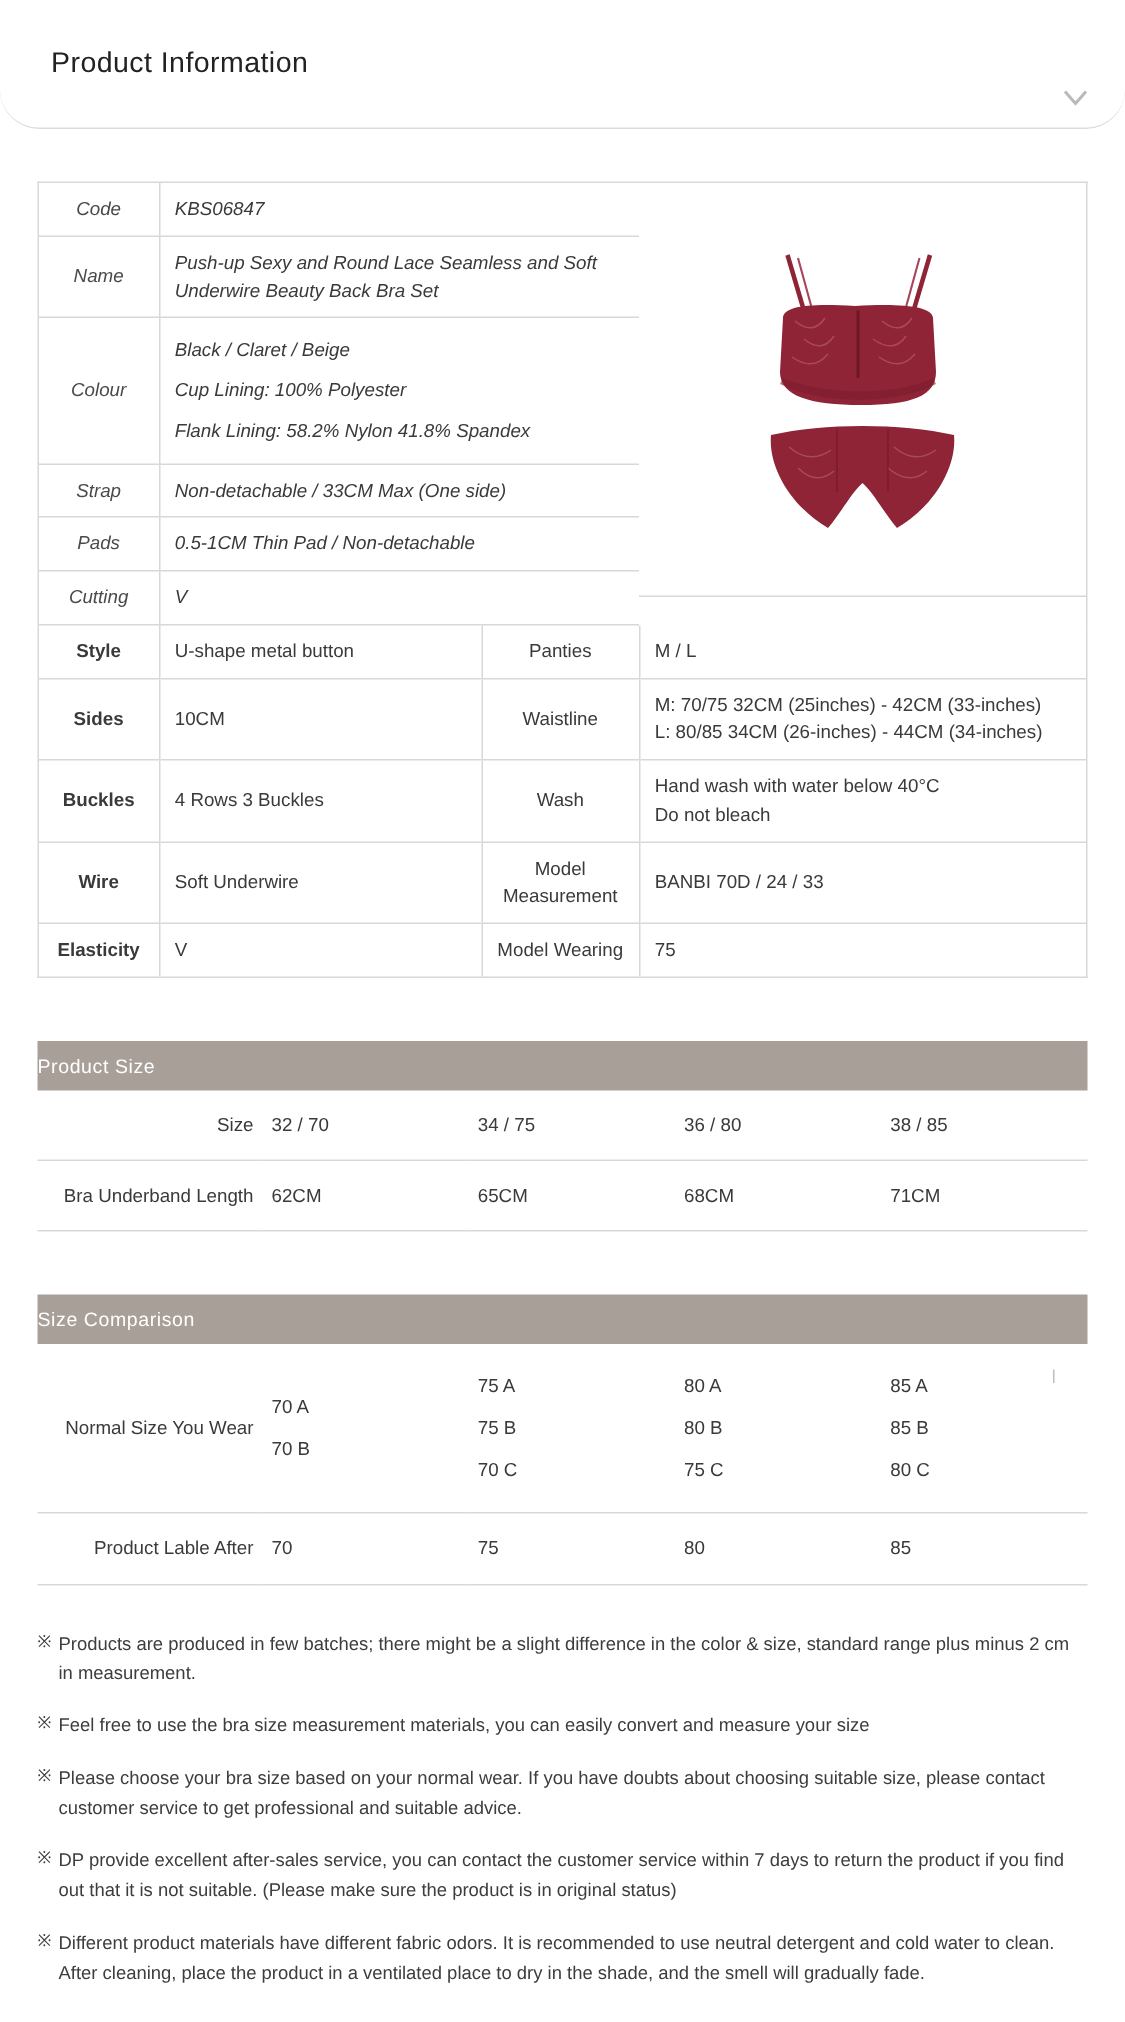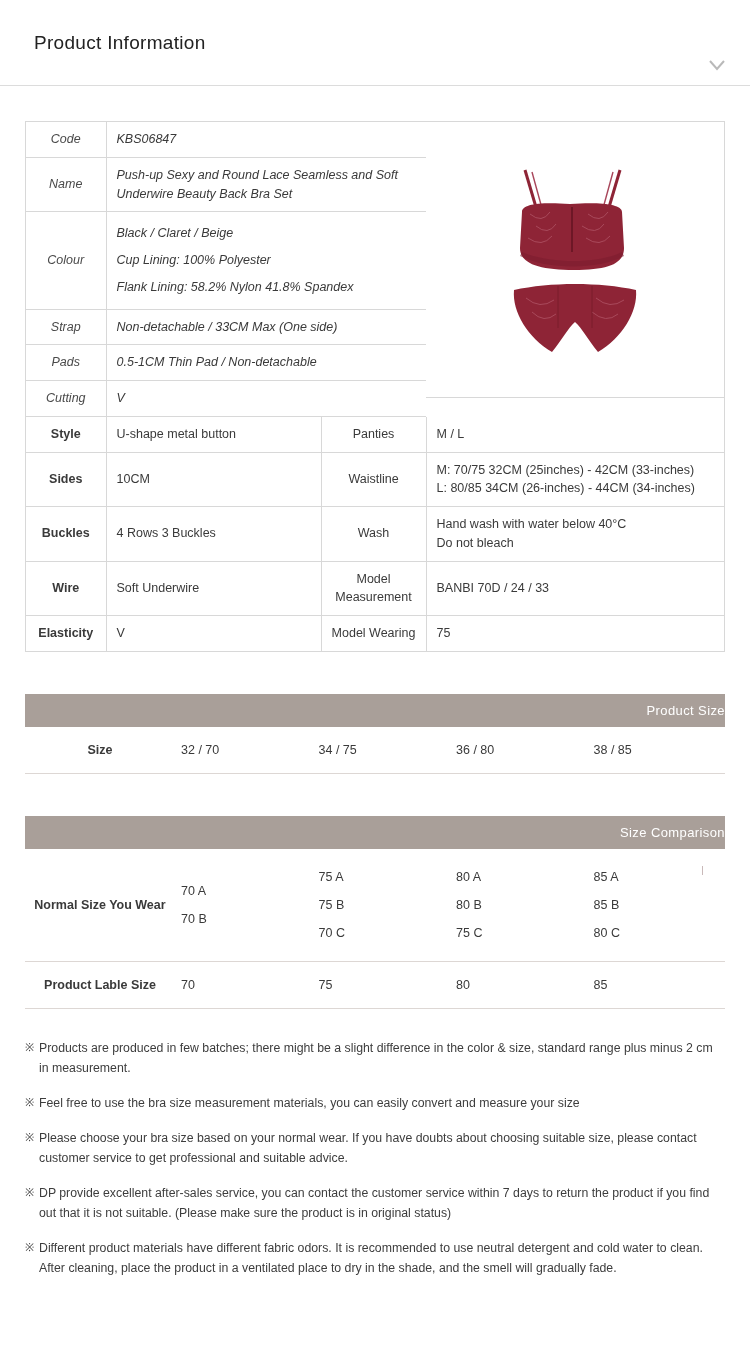--- a/index.html
+++ b/index.html
@@ -18,20 +18,21 @@
   }
 
   
   .header {
     height: 86px;
     border-bottom: 1px solid #dcdcdc;
     display: flex;
     align-items: center;
     padding: 0 24px 0 34px;
     position: relative;
+    border-radius: 26px;
   }
   .header-title {
     font-size: 19px;
     color: #222;
     letter-spacing: .3px;
   }
   .chevron {
     position: absolute;
     right: 22px;
     top: 54px;
@@ -112,44 +113,43 @@
 
   
   .bar {
     margin: 42px 25px 0 25px;
     height: 33px;
     background: #a99f99;
     color: #ffffff;
     font-size: 13px;
     display: flex;
     align-items: center;
-    justify-content: flex-end;
+    justify-content: flex-start;
     letter-spacing: .4px;
   }
 
   
   table.sizes {
     width: 700px;
     margin: 0 25px;
     border-collapse: collapse;
     font-size: 12.5px;
     color: #3a3a3a;
     table-layout: fixed;
   }
   table.sizes td {
     padding: 14px 6px;
     border-bottom: 1px solid #ddd7d4;
     vertical-align: middle;
   }
   table.sizes tr:last-child td { border-bottom: 1px solid #ddd7d4; }
   td.rowlbl {
     width: 150px;
-    text-align: center;
+    text-align: right;
     line-height: 1.45;
-    font-weight: bold;
   }
   td.val { text-align: left; padding-left: 22px; }
 
   .multi { line-height: 2.25; }
 
   
   .notes {
     margin: 30px 25px 0 25px;
     font-size: 12.3px;
     color: #3d3d3d;
@@ -316,20 +316,27 @@
 
   <table class="sizes">
     <tbody>
         <tr>
       <td class="rowlbl">Size</td>
       <td class="val">32 / 70</td>
       <td class="val">34 / 75</td>
       <td class="val">36 / 80</td>
       <td class="val">38 / 85</td>
     </tr>
+    <tr>
+      <td class="rowlbl">Bra Underband Length</td>
+      <td class="val">62CM</td>
+      <td class="val">65CM</td>
+      <td class="val">68CM</td>
+      <td class="val">71CM</td>
+    </tr>
   </tbody>
     </table>
 
   <div class="bar-wrap">
     <div class="bar">
       <span>Size Comparison</span>
     </div>
     <div class="tick" style="top:50px;"></div>
   </div>
 
@@ -354,21 +361,21 @@
         <div>75 C</div>
       </td>
       <td class="val multi">
         <div>85 A</div>
         <div>85 B</div>
         <div>80 C</div>
       </td>
     </tr>
     <tr>
       <td class="rowlbl">
-        <span>Product Lable Size</span>
+        <span>Product Lable After</span>
       </td>
       <td class="val">70</td>
       <td class="val">75</td>
       <td class="val">80</td>
       <td class="val">85</td>
     </tr>
   </tbody>
     </table>
 
   <div class="notes">

